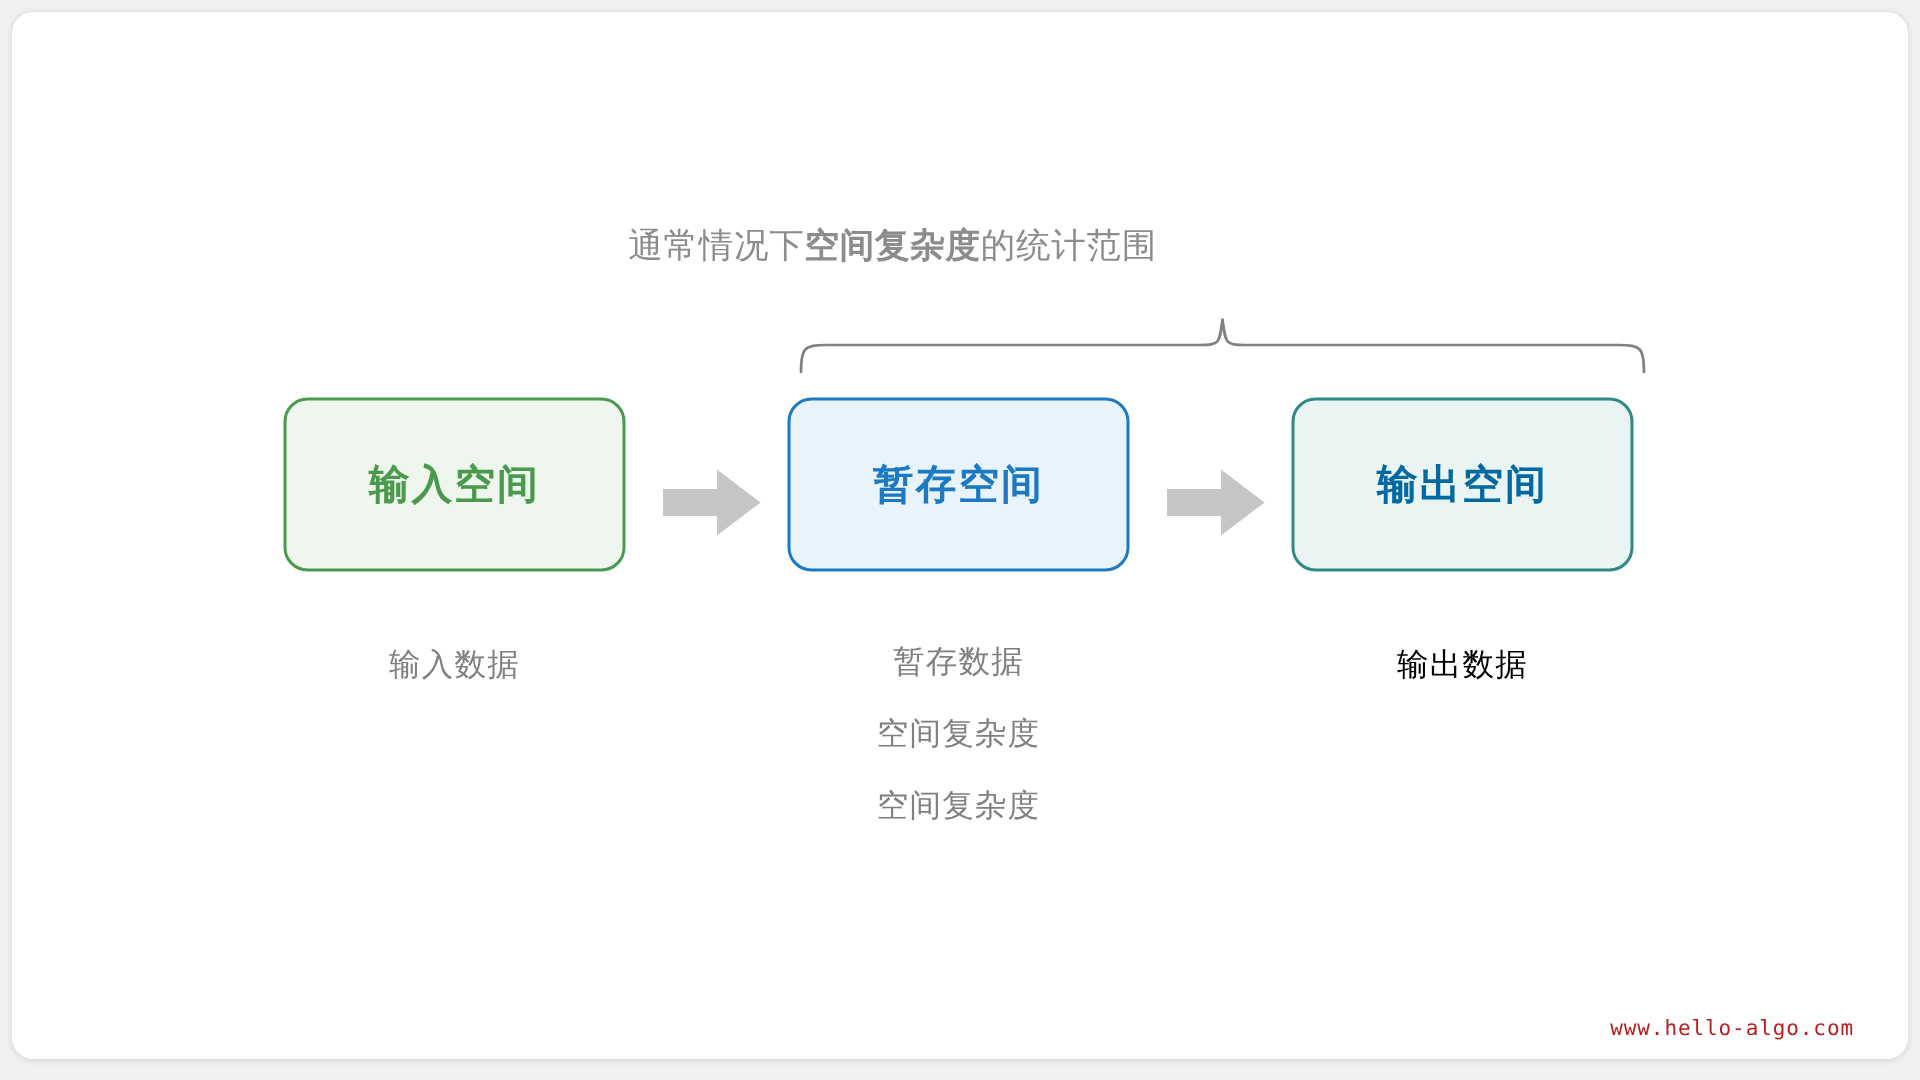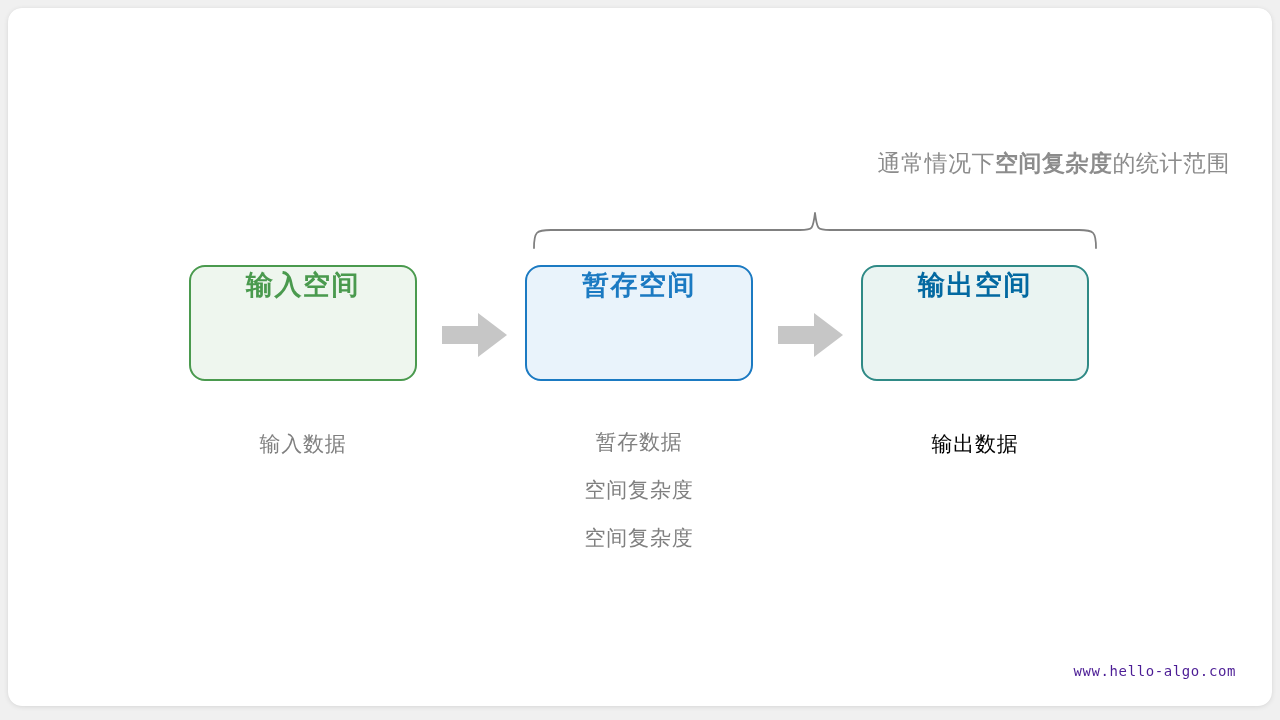--- a/index.html
+++ b/index.html
@@ -26,26 +26,25 @@
     box-shadow: 0 1px 5px rgba(0,0,0,0.10), 0 0 1px rgba(0,0,0,0.06);
     overflow: hidden;
   }
 
   
   #caption {
     position: absolute;
     left: 0;
     top: 140px;
     width: 1174px;
-    text-align: right;
+    text-align: center;
     font-size: 23px;
     color: #8c8c8c;
     letter-spacing: 0.5px;
     white-space: nowrap;
-    padding-left: 48px;
   }
   #caption .strong { font-weight: bold; color: #8c8c8c; }
 
   
   #brace-wrap {
     position: absolute;
     left: 0;
     top: 190px;
     width: 1264px;
     height: 60px;
@@ -62,20 +61,21 @@
   .node {
     position: absolute;
     top: 0;
     width: 228px;
     height: 116px;
     border-radius: 16px;
     border-style: solid;
     border-width: 2px;
     box-sizing: border-box;
     display: flex;
+    align-items: center;
     justify-content: center;
     font-size: 27px;
     font-weight: bold;
     letter-spacing: 1.5px;
   }
   .node.n0 { left: 0px;   }
   .node.n1 { left: 336px; }
   .node.n2 { left: 672px; }
 
   
@@ -109,24 +109,24 @@
     color: #808080;
     line-height: 48px;
     letter-spacing: 0.8px;
     white-space: nowrap;
   }
 
   
   #watermark {
     position: absolute;
     right: 36px;
-    bottom: 27px;
+    bottom: 12px;
     font-family: "DejaVu Sans Mono", "Liberation Mono", monospace;
     font-size: 14px;
-    color: #4c1d95;
+    color: #b91c1c;
     letter-spacing: 0.6px;
   }
 </style>
 </head>
 <body>
 
 <div id="card">
 
   <div id="caption">
     <span>通常情况下</span><span class="strong">空间复杂度</span><span>的统计范围</span>

